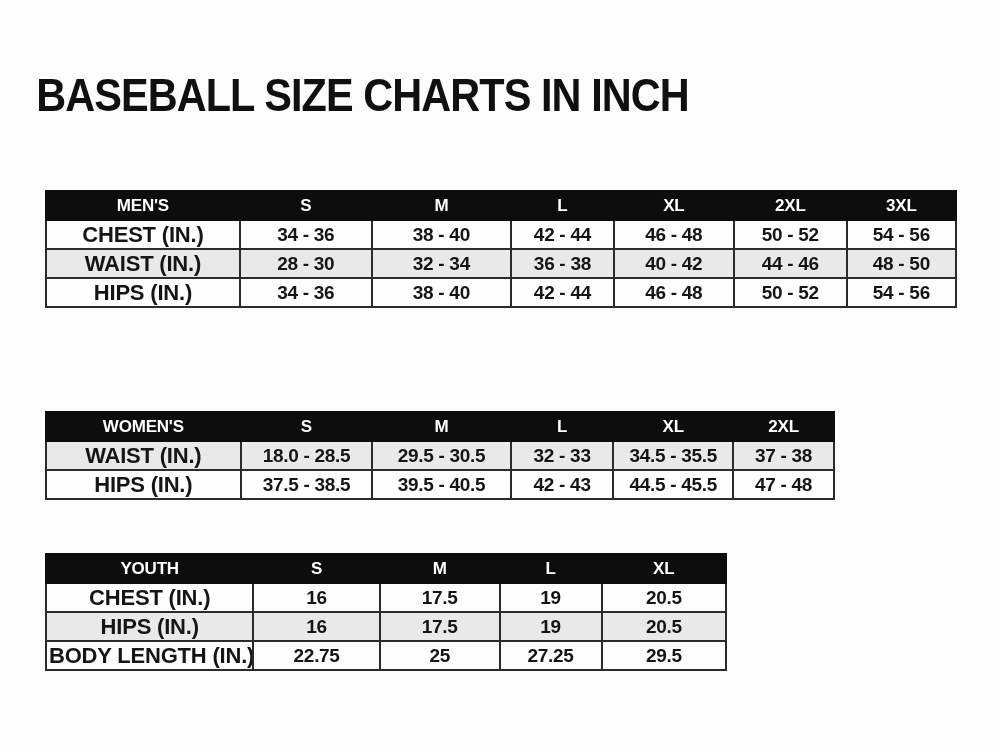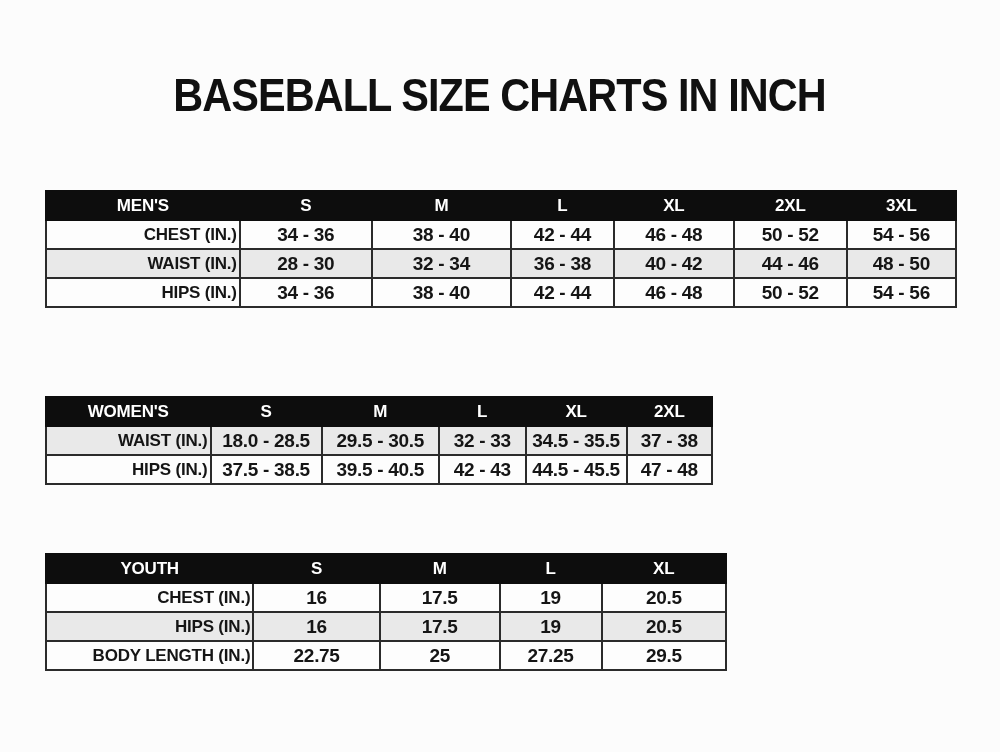--- a/index.html
+++ b/index.html
@@ -4,21 +4,21 @@
 <style>
   html,body{margin:0;padding:0}
   body{
     width:1000px;height:752px;position:relative;overflow:hidden;
     background:var(--page-bg,#fcfcfc);
     font-family:"Liberation Sans",sans-serif;
   }
   .page{position:absolute;inset:0}
   .title{
     position:absolute;top:68px;left:0;width:100%;
-    text-align:center;margin:0;
+    margin:0;
     font-size:46px;font-weight:bold;color:#101010;
     letter-spacing:-1px;white-space:nowrap;
   }
   .title .condense{display:inline-block;transform:scaleX(.9);transform-origin:center}
   table.size-table{
     position:absolute;left:45px;
     border-collapse:collapse;table-layout:fixed;
     background:var(--row-white,#fdfdfd);
   }
   table.size-table th,
@@ -28,21 +28,21 @@
     padding:0 2px;white-space:nowrap;overflow:hidden;
     font-weight:bold;color:var(--text,#151515);
   }
   table.size-table thead th{
     background:var(--header-bg,#0d0d0d);
     color:var(--header-text,#ffffff);
     border-color:var(--header-bg,#0d0d0d);
     height:27px;font-size:17px;letter-spacing:-.2px;
   }
   table.size-table tbody th.label-cell{
-    font-size:17px;height:27px;letter-spacing:-.2px;text-align:right;
+    font-size:22px;height:27px;letter-spacing:-.2px;
   }
   table.size-table tbody td{
     font-size:19px;letter-spacing:-.3px;
   }
   table.size-table tbody tr{background:var(--row-white,#fdfdfd)}
   table.size-table tbody tr.stripe{background:var(--row-gray,#e9e9e9)}
 </style>
 </head>
 <body>
 
@@ -93,21 +93,21 @@
           <th class="label-cell" scope="row">HIPS (IN.)</th>
           <td>34 - 36</td>
           <td>38 - 40</td>
           <td>42 - 44</td>
           <td>46 - 48</td>
           <td>50 - 52</td>
           <td>54 - 56</td>
         </tr>
       </tbody>
     </table>
-  <table class="size-table" style="top: 396px; width: 668px;">
+  <table class="size-table" style="top: 411px; width: 790px;">
       <colgroup>
         <col style="width: 24.7%;">
         <col style="width: 16.7%;">
         <col style="width: 17.6%;">
         <col style="width: 13%;">
         <col style="width: 15.2%;">
         <col style="width: 12.8%;">
       </colgroup>
       <thead>
         <tr>

